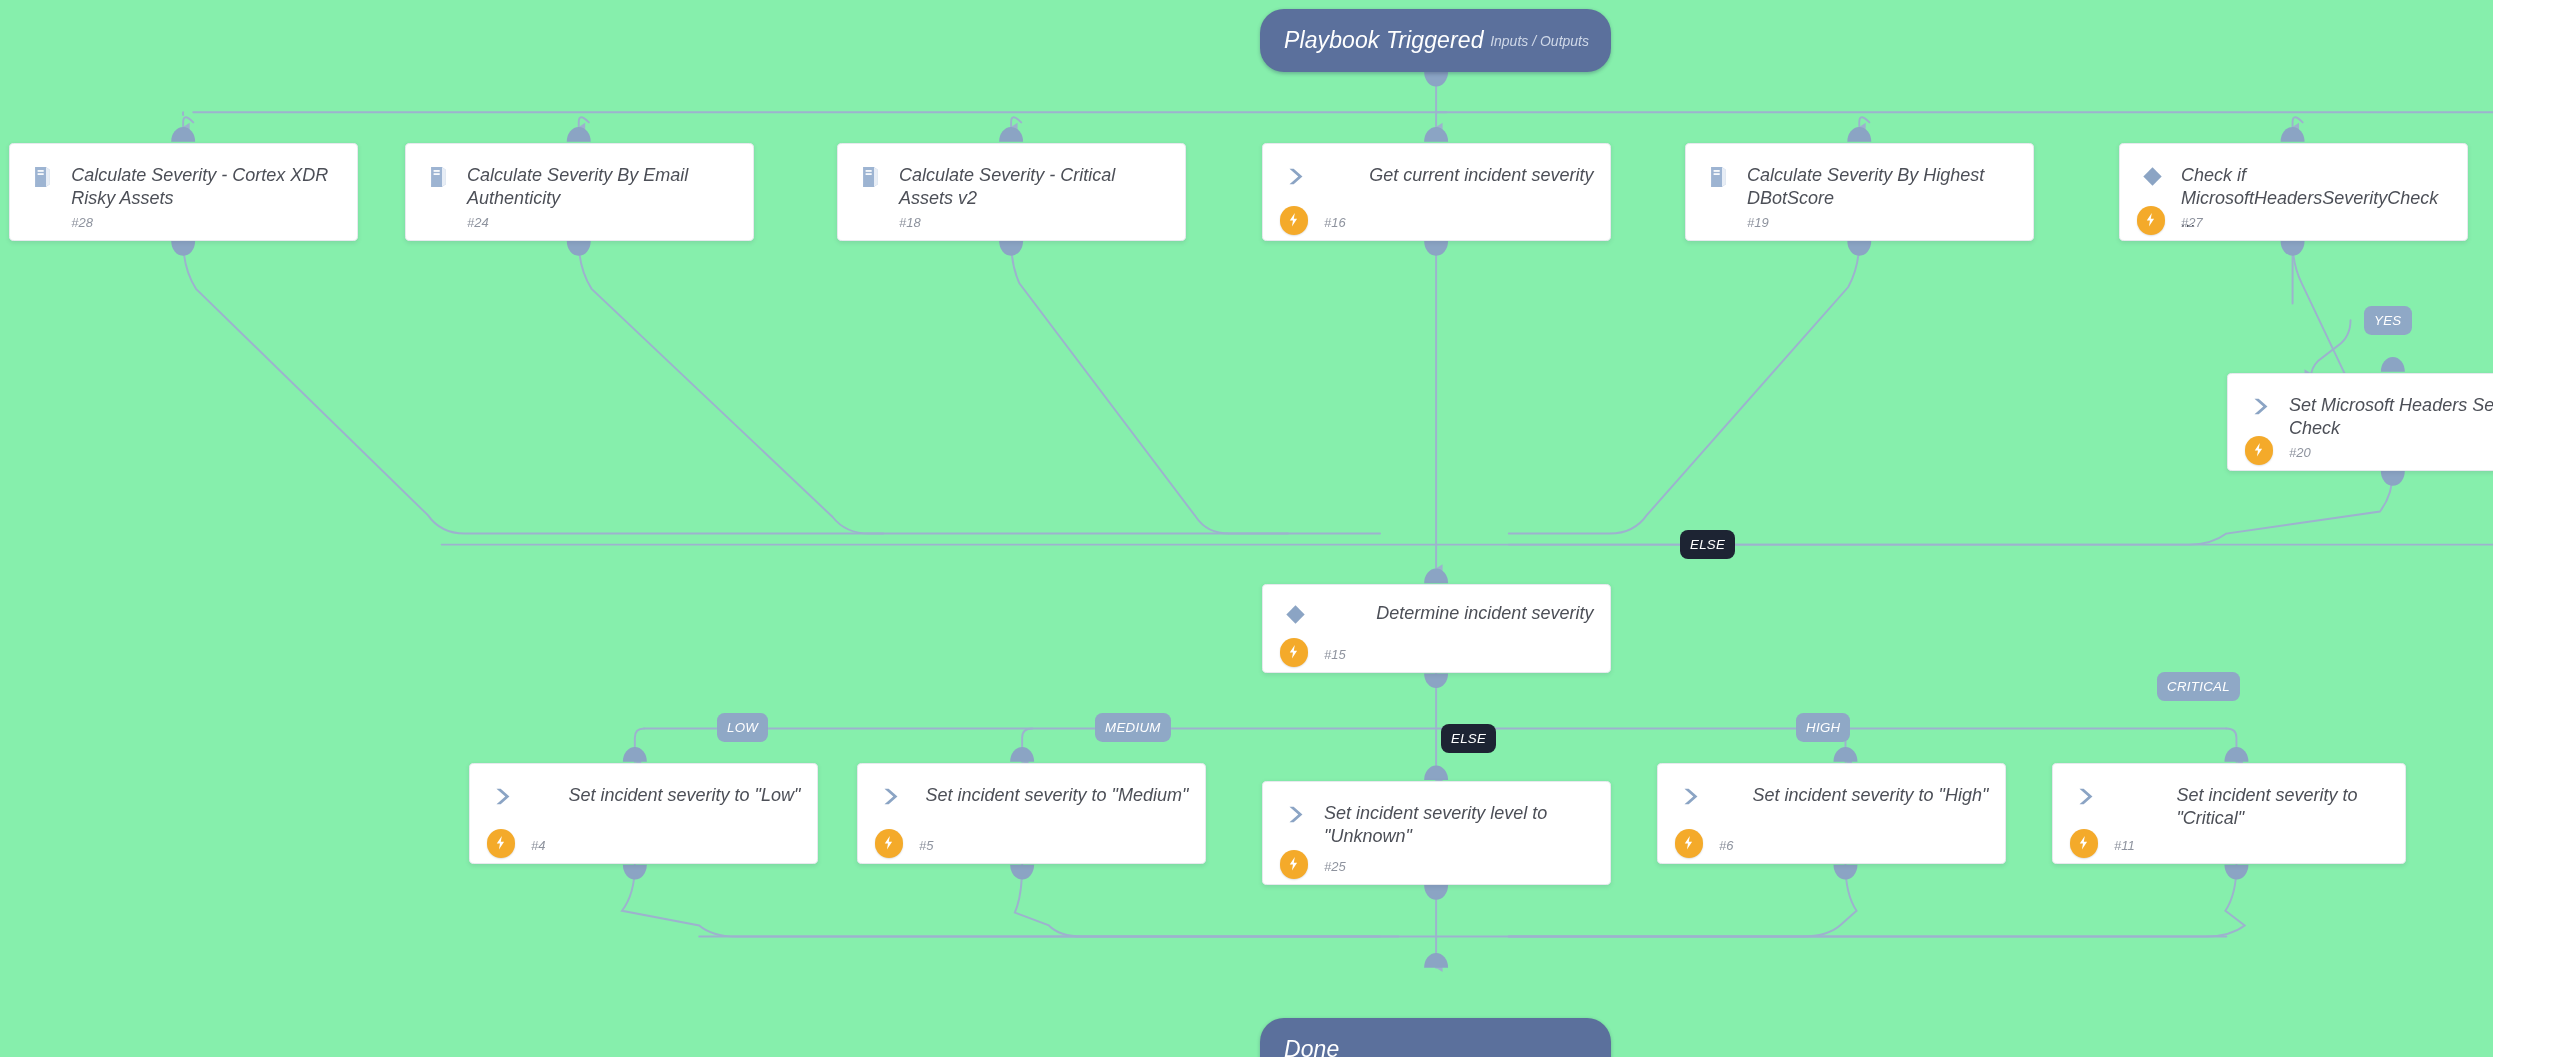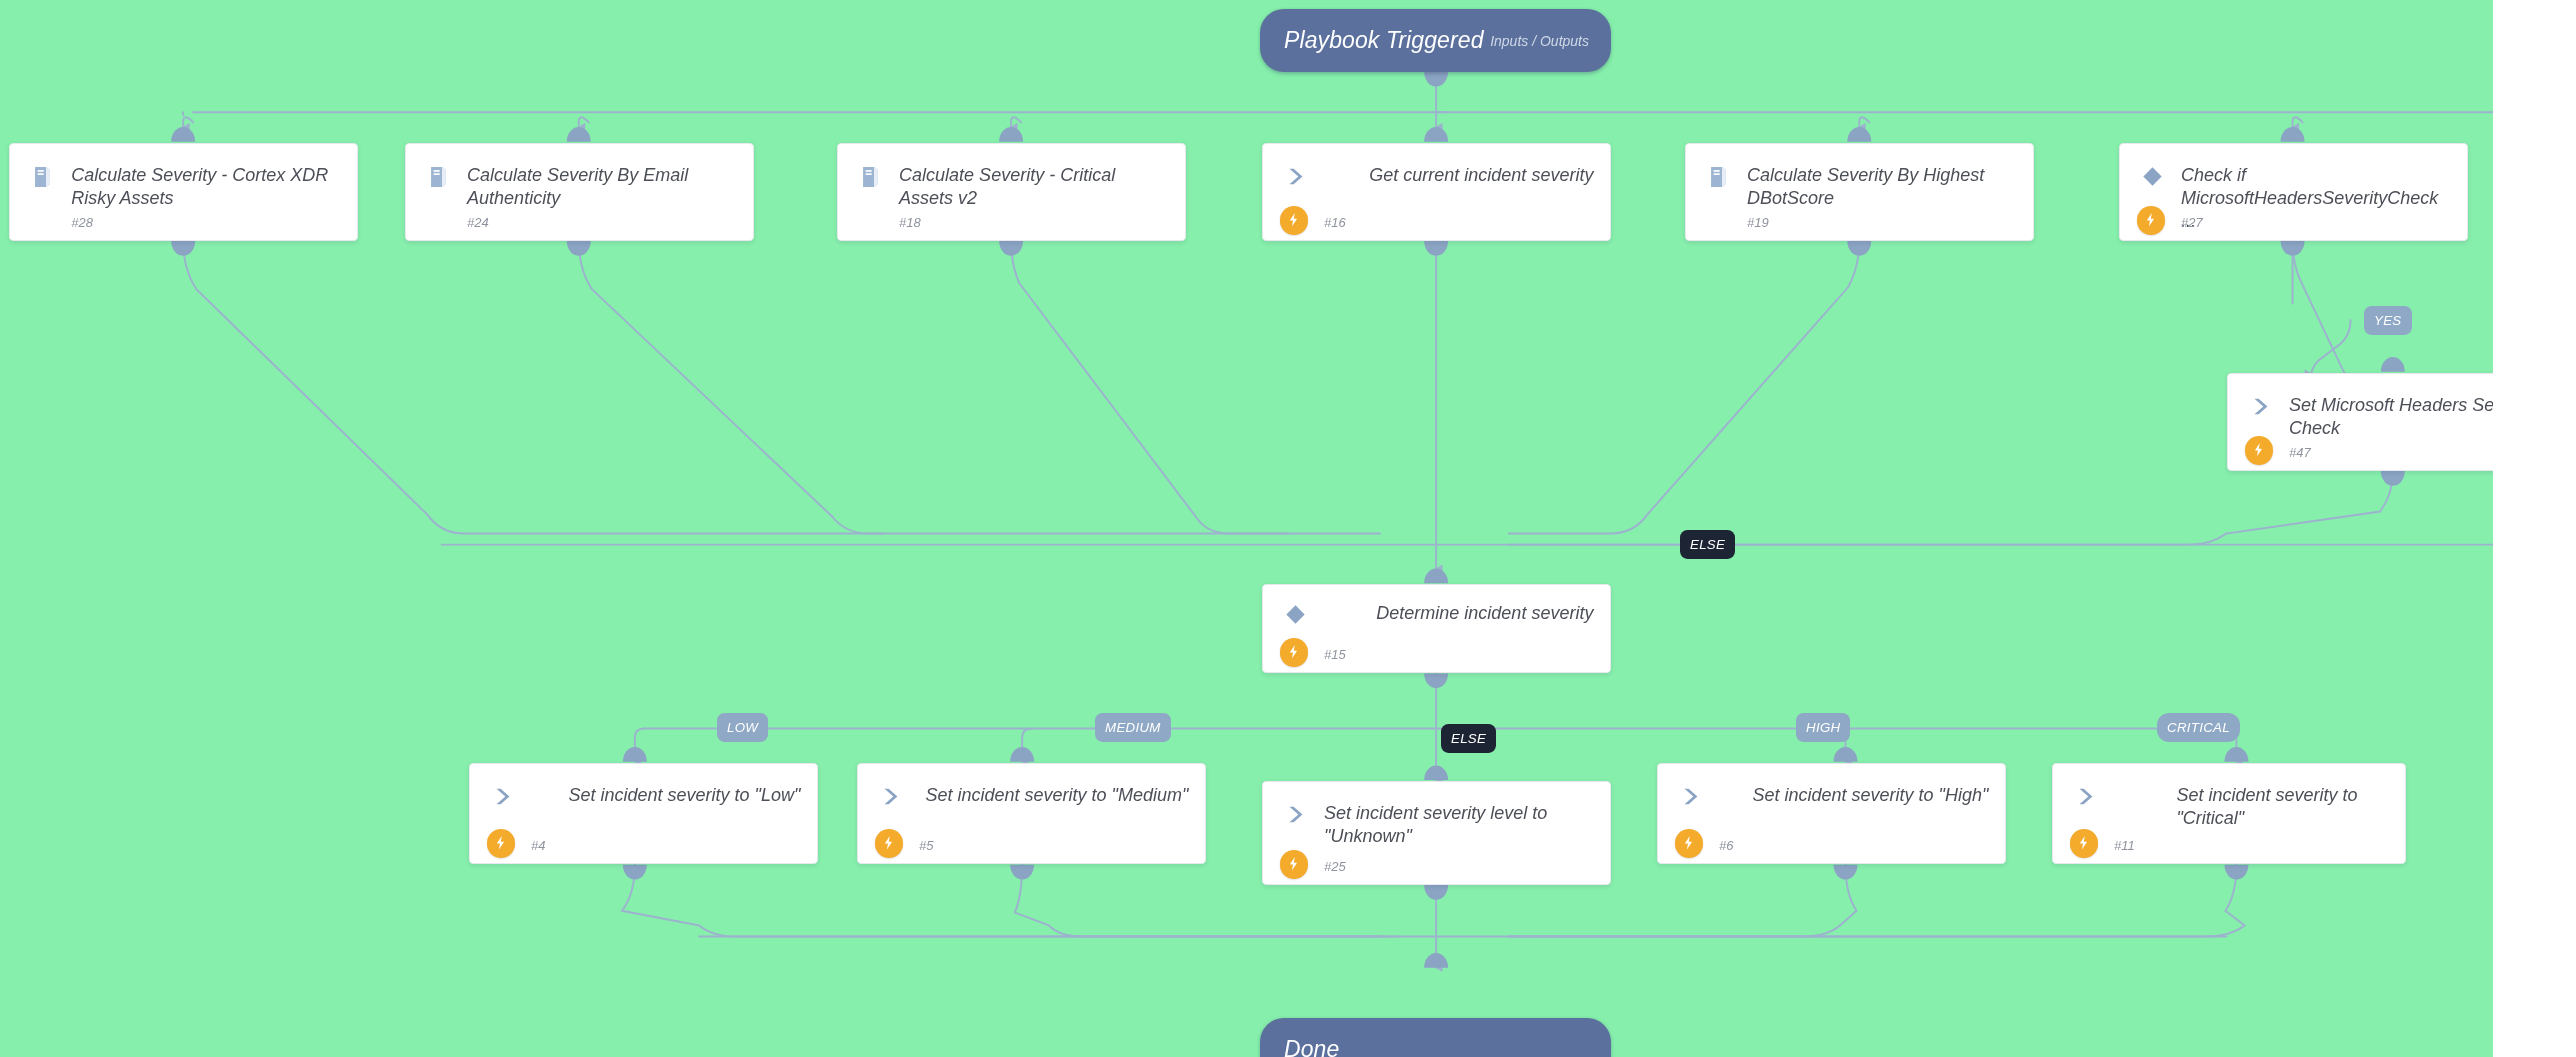--- a/index.html
+++ b/index.html
@@ -122,21 +122,21 @@
     padding: 0 10px;
     color: #ffffff;
     font-size: 13.3px;
     letter-spacing: 0.3px;
     font-weight: 400;
     z-index: 8;
     white-space: nowrap;
     margin-left: 32px;
   }
   .blabel.cond { background: #8fa8c6; }
-  .blabel.els  { background: #1d2433; }
+  .blabel.els  { background: #1d2433; border-radius: 8px; }
 </style>
 </head>
 <body>
 
 <div id="canvas">
 
   <svg id="wires" viewBox="0 0 2800 1149" xmlns="http://www.w3.org/2000/svg">
     <defs>
       <marker id="ah" markerWidth="11" markerHeight="11" refX="5.2" refY="8.4" orient="auto" markerUnits="userSpaceOnUse">
         <path d="M0.6,1.4 L5.2,8.6 L9.8,1.4 Z" fill="#9db2ce"></path>
@@ -340,21 +340,21 @@
           <path d="M7 5 L16.5 13.5 L7 22 L11.5 22 L21 13.5 L11.5 5 Z" fill="#8ba4c4"></path>
         </svg>
       </span>
       <span class="card-title">Set Microsoft Headers Severity Check</span>
     </div>
     <span class="bolt">
       <svg width="15.6" height="15.6" viewBox="0 0 17 17">
         <path d="M9.6 1.2 L4.1 9.3 h3.5 l-1.1 6.5 l5.6 -8.4 h-3.6 z" fill="#ffffff"></path>
       </svg>
     </span>
-    <span class="card-id">#47</span>
+    <span class="card-id">#20</span>
   </div>
 
   <div class="blabel els" style="left:1648px; top:530px;">
     <span>ELSE</span>
   </div>
 
   <div class="card" style="left:1262px; top:584px; width:349px; height:89px;">
     <div class="card-top" style="padding-top:15.6px;">
       <span class="card-icon">
         <svg width="25" height="25" viewBox="0 0 27 27">
@@ -376,21 +376,21 @@
   </div>
   <div class="blabel cond" style="left:1063px; top:713px;">
     <span>MEDIUM</span>
   </div>
   <div class="blabel els" style="left:1409px; top:724px;">
     <span>ELSE</span>
   </div>
   <div class="blabel cond" style="left:1764px; top:713px;">
     <span>HIGH</span>
   </div>
-  <div class="blabel cond" style="left:2125px; top:713px;border-radius:12px;">
+  <div class="blabel cond" style="left:2125px; top:672px;">
     <span>CRITICAL</span>
   </div>
 
   <div class="card" style="left:469px; top:763px; width:349px; height:101px;">
     <div class="card-top" style="padding-top:18.4px;">
       <span class="card-icon">
         <svg width="25" height="25" viewBox="0 0 27 27">
           <path d="M7 5 L16.5 13.5 L7 22 L11.5 22 L21 13.5 L11.5 5 Z" fill="#8ba4c4"></path>
         </svg>
       </span>

